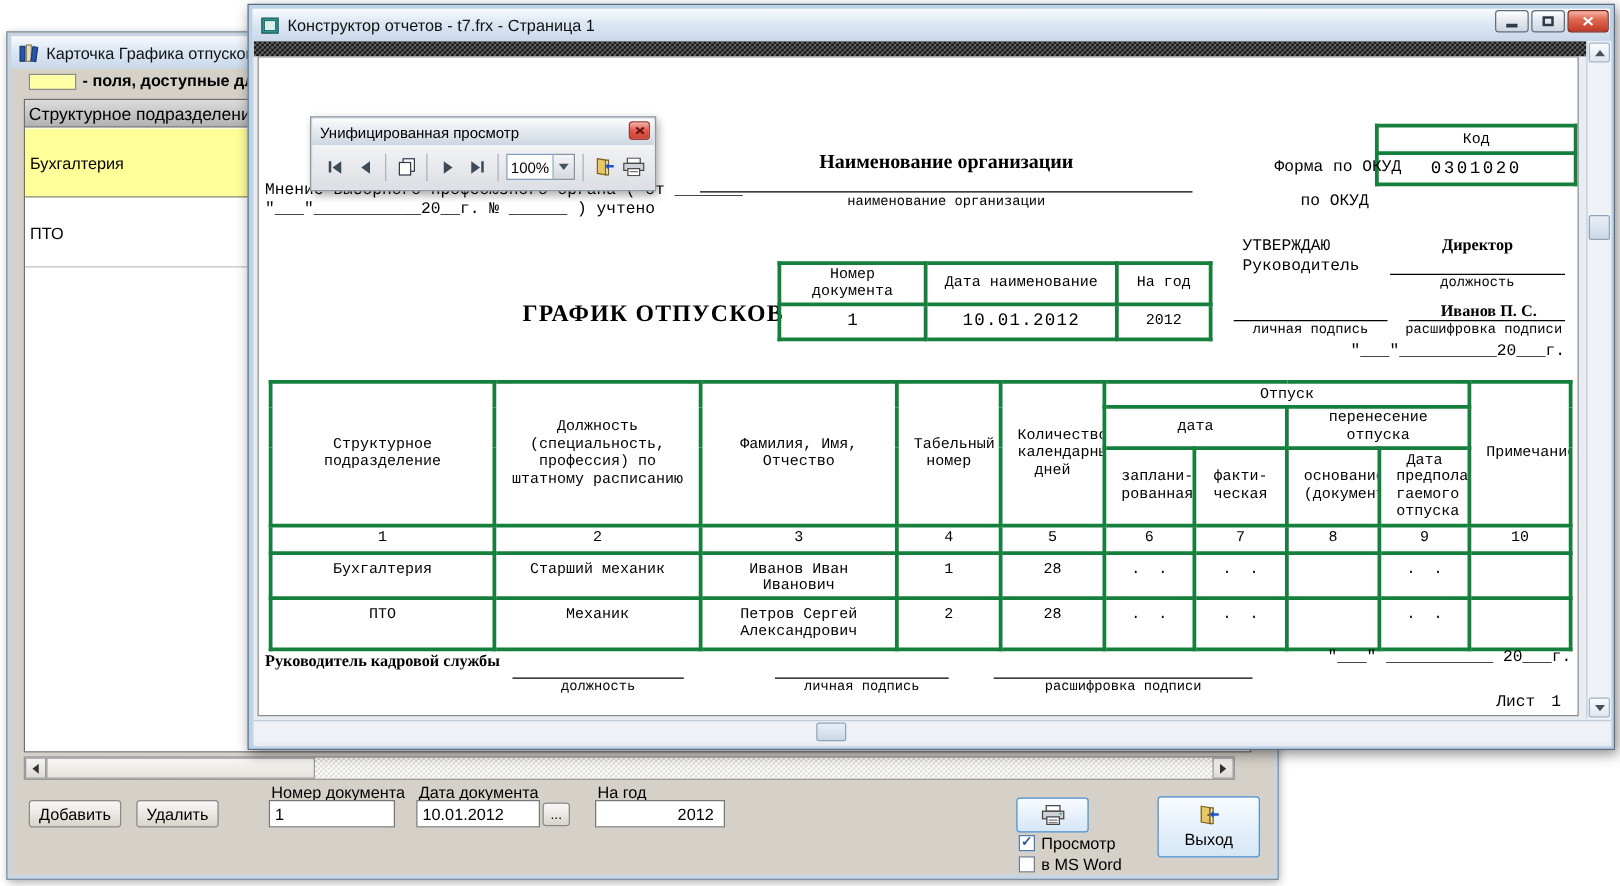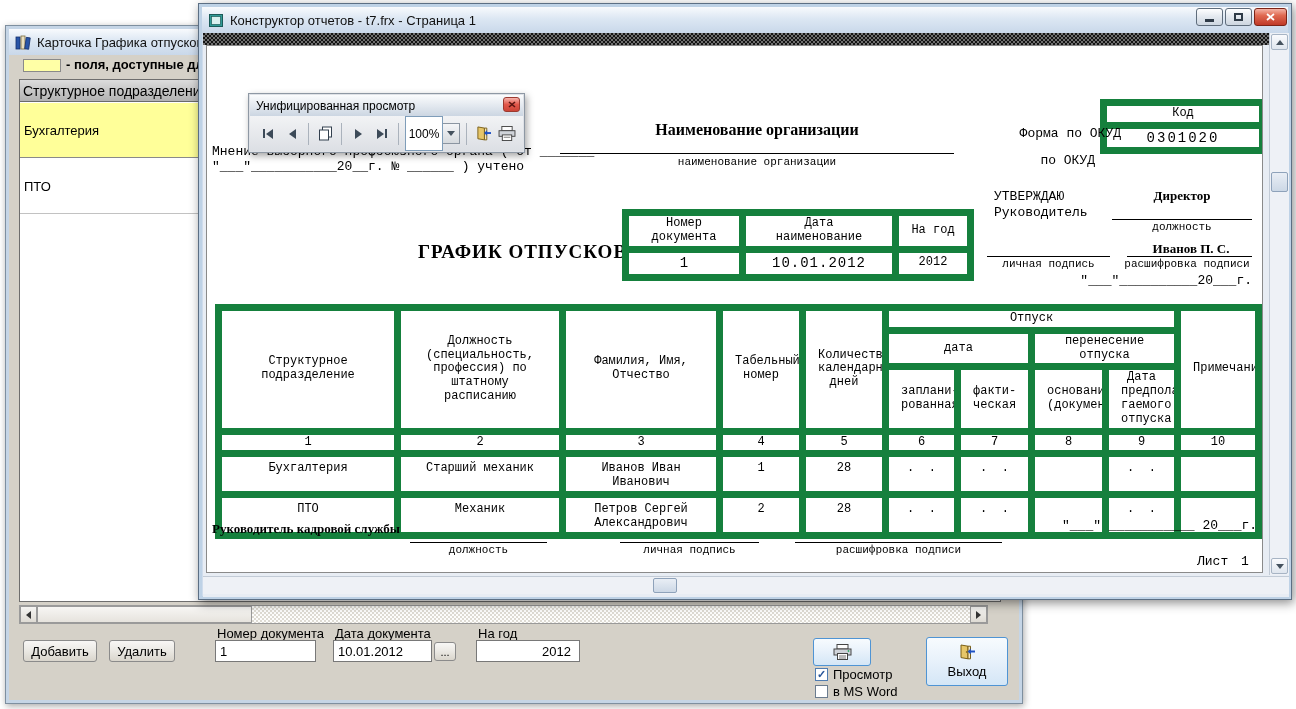--- a/index.html
+++ b/index.html
@@ -82,32 +82,32 @@
     background:linear-gradient(#f6b3ab,#e2574a 50%,#cc4437);display:flex;align-items:center;justify-content:center}
   .ptool-row{position:absolute;left:1px;top:22px;right:1px;bottom:1px;background:linear-gradient(#f2f3f5,#dcdfe4);
     display:flex;align-items:center;padding-left:6px}
   .tbtn{width:24px;height:24px;display:flex;align-items:center;justify-content:center;border-radius:3px}
   .tsep{width:1px;height:22px;background:#aab2bc;margin:0 4px}
   .navicon{display:flex;align-items:center;gap:1px}
   .navbar{width:2px;height:9px;background:#3c4a58}
   .ntri-l{width:0;height:0;border:5px solid transparent;border-right:7px solid #3c4a58;border-left:0}
   .ntri-r{width:0;height:0;border:5px solid transparent;border-left:7px solid #3c4a58;border-right:0}
   .zoomcombo{display:flex;align-items:center;margin:0 2px}
-  .zoomval{width:38px;height:35px;background:#fff;border:1px solid #7f9db9;font-size:12px;
+  .zoomval{width:38px;height:21px;background:#fff;border:1px solid #7f9db9;font-size:12px;
     display:flex;align-items:center;justify-content:center}
   .zoomdrop{width:17px;height:21px;border:1px solid #8b95a1;border-left:none;
     background:linear-gradient(#f4f5f7,#d6dade);display:flex;align-items:center;justify-content:center}
 
   
   .mono{font-family:"Liberation Mono","DejaVu Sans Mono",monospace}
   .serifb{font-family:"Liberation Serif","DejaVu Serif",serif;font-weight:bold}
   .pgtxt{position:absolute;white-space:pre;line-height:1.05}
   .sigline{position:absolute;border-bottom:1px solid #000;height:1px}
   .rtbl{position:absolute;border-collapse:collapse;table-layout:fixed}
-  .rtbl td{border:7px solid #15803d;font-family:"Liberation Mono","DejaVu Sans Mono",monospace;
+  .rtbl td{border:3px solid #15803d;font-family:"Liberation Mono","DejaVu Sans Mono",monospace;
     font-size:12px;text-align:center;vertical-align:middle;line-height:1.15;overflow:hidden;padding:1px 12px}
   .rtbl td.top{vertical-align:top;padding-top:5px;white-space:pre-wrap}
   .ctext{text-align:center}
 </style>
 </head>
 <body>
 
 <div class="screen">
 
   <div class="card-win">

